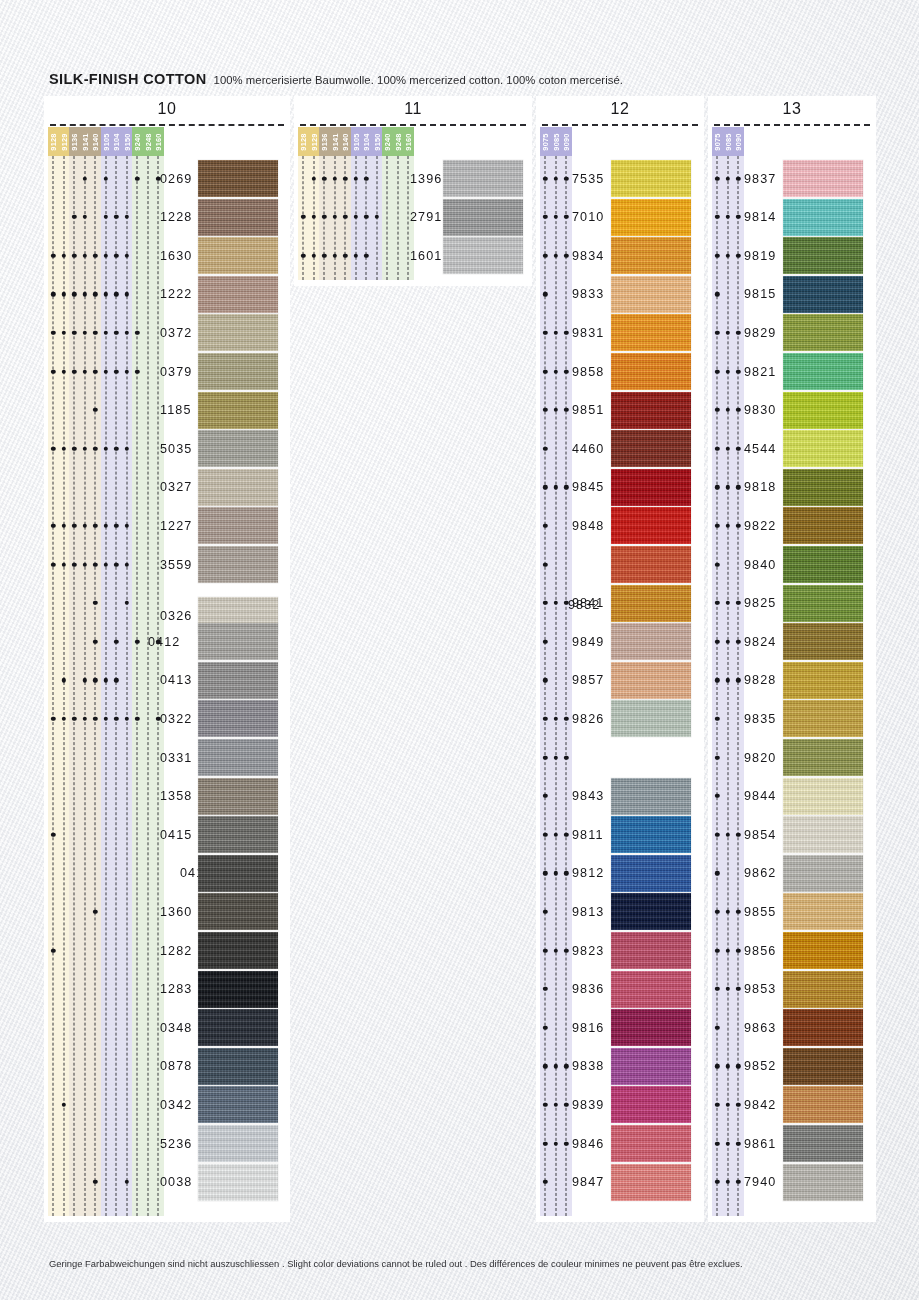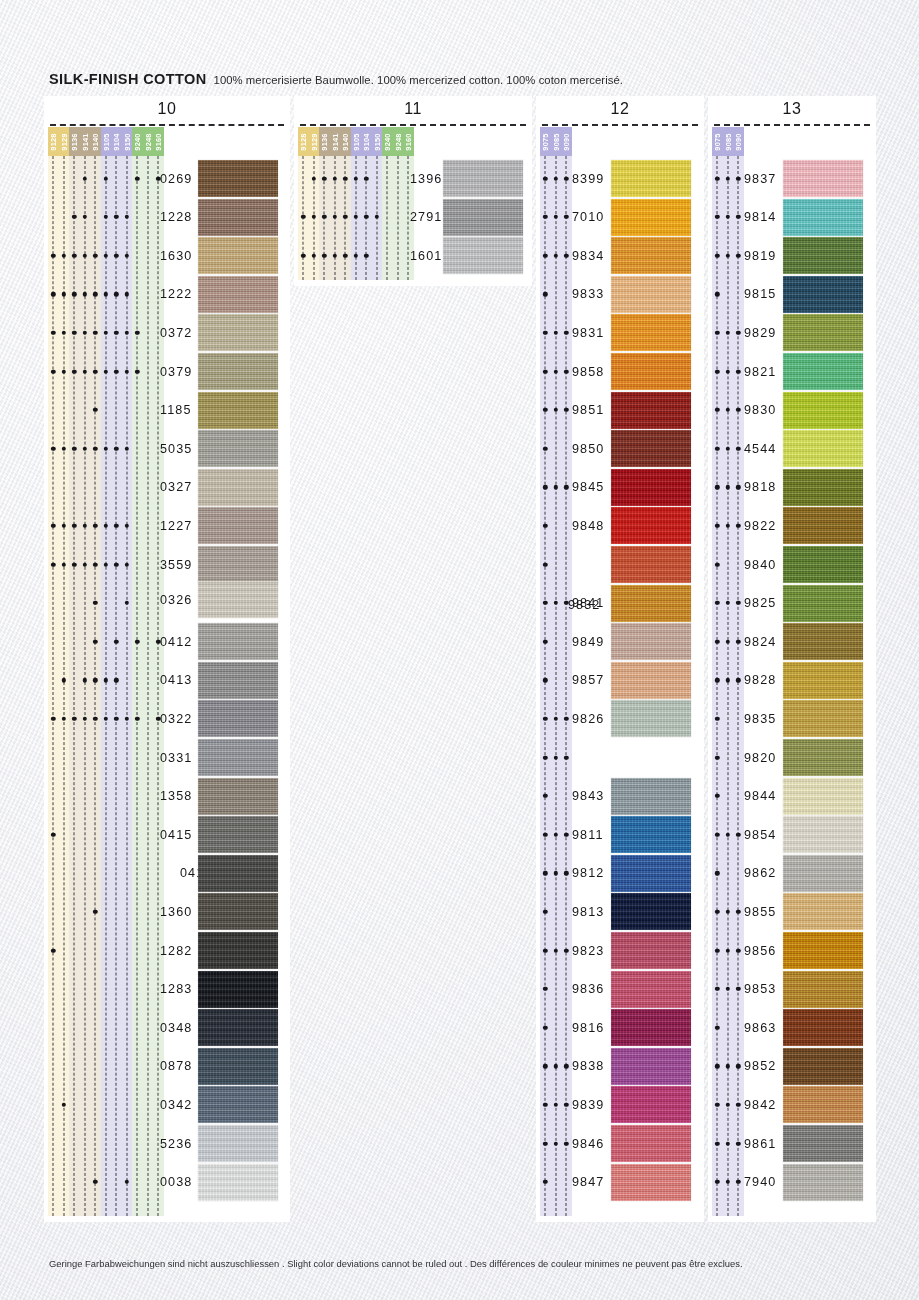--- a/index.html
+++ b/index.html
@@ -345,29 +345,29 @@
               <div class="grain2"></div>
             </div>
           </div>
           <div class="row" style="top: 450px;">
             <div class="rowlabel" style="left: 116px;">3559</div>
             <div class="swatch" style="left: 154px; background: repeating-linear-gradient(0deg, rgb(185, 176, 168) 0px, rgb(169, 160, 152) 2px, rgb(153, 144, 136) 4px, rgb(169, 160, 152) 6px);">
               <div class="grain"></div>
               <div class="grain2"></div>
             </div>
           </div>
-          <div class="row" style="top: 485px;">
+          <div class="row" style="top: 501px;">
             <div class="rowlabel" style="left: 116px;">0326</div>
             <div class="swatch" style="left: 154px; background: repeating-linear-gradient(0deg, rgb(223, 218, 206) 0px, rgb(207, 202, 190) 2px, rgb(191, 186, 174) 4px, rgb(207, 202, 190) 6px);">
               <div class="grain"></div>
               <div class="grain2"></div>
             </div>
           </div>
           <div class="row" style="top: 527.2px;">
-            <div class="rowlabel" style="left: 116px; text-align: center;">0412</div>
+            <div class="rowlabel" style="left: 104px; text-align: center;">0412</div>
             <div class="swatch" style="left: 154px; background: repeating-linear-gradient(0deg, rgb(181, 180, 176) 0px, rgb(165, 164, 160) 2px, rgb(149, 148, 144) 4px, rgb(165, 164, 160) 6px);">
               <div class="grain"></div>
               <div class="grain2"></div>
             </div>
           </div>
           <div class="row" style="top: 565.8px;">
             <div class="rowlabel" style="left: 116px;">0413</div>
             <div class="swatch" style="left: 154px; background: repeating-linear-gradient(0deg, rgb(161, 160, 160) 0px, rgb(145, 144, 144) 2px, rgb(129, 128, 128) 4px, rgb(145, 144, 144) 6px);">
               <div class="grain"></div>
               <div class="grain2"></div>
@@ -663,21 +663,21 @@
             <div class="dot" style="top: 678.7px;"></div>
             <div class="dot" style="top: 717.3px;"></div>
             <div class="dot" style="top: 794.5px;"></div>
             <div class="dot" style="top: 910.3px;"></div>
             <div class="dot" style="top: 948.9px;"></div>
             <div class="dot" style="top: 987.5px;"></div>
           </div>
         </div>
         <div class="rows" style="inset: 0px;">
           <div class="row" style="top: 64px;">
-            <div class="rowlabel" style="left: 36px;">8399</div>
+            <div class="rowlabel" style="left: 36px;">7535</div>
             <div class="swatch" style="left: 75px; background: repeating-linear-gradient(0deg, rgb(243, 226, 90) 0px, rgb(227, 210, 74) 2px, rgb(211, 194, 58) 4px, rgb(227, 210, 74) 6px);">
               <div class="grain"></div>
               <div class="grain2"></div>
             </div>
           </div>
           <div class="row" style="top: 102.6px;">
             <div class="rowlabel" style="left: 36px;">7010</div>
             <div class="swatch" style="left: 75px; background: repeating-linear-gradient(0deg, rgb(255, 184, 45) 0px, rgb(240, 168, 29) 2px, rgb(224, 152, 13) 4px, rgb(240, 168, 29) 6px);">
               <div class="grain"></div>
               <div class="grain2"></div>
@@ -712,21 +712,21 @@
             </div>
           </div>
           <div class="row" style="top: 295.6px;">
             <div class="rowlabel" style="left: 36px;">9851</div>
             <div class="swatch" style="left: 75px; background: repeating-linear-gradient(0deg, rgb(160, 51, 47) 0px, rgb(144, 35, 31) 2px, rgb(128, 19, 15) 4px, rgb(144, 35, 31) 6px);">
               <div class="grain"></div>
               <div class="grain2"></div>
             </div>
           </div>
           <div class="row" style="top: 334.2px;">
-            <div class="rowlabel" style="left: 36px;">9850</div>
+            <div class="rowlabel" style="left: 36px;">4460</div>
             <div class="swatch" style="left: 75px; background: repeating-linear-gradient(0deg, rgb(140, 66, 56) 0px, rgb(124, 50, 40) 2px, rgb(108, 34, 24) 4px, rgb(124, 50, 40) 6px);">
               <div class="grain"></div>
               <div class="grain2"></div>
             </div>
           </div>
           <div class="row" style="top: 372.8px;">
             <div class="rowlabel" style="left: 36px;">9845</div>
             <div class="swatch" style="left: 75px; background: repeating-linear-gradient(0deg, rgb(179, 36, 44) 0px, rgb(163, 20, 28) 2px, rgb(147, 4, 12) 4px, rgb(163, 20, 28) 6px);">
               <div class="grain"></div>
               <div class="grain2"></div>

